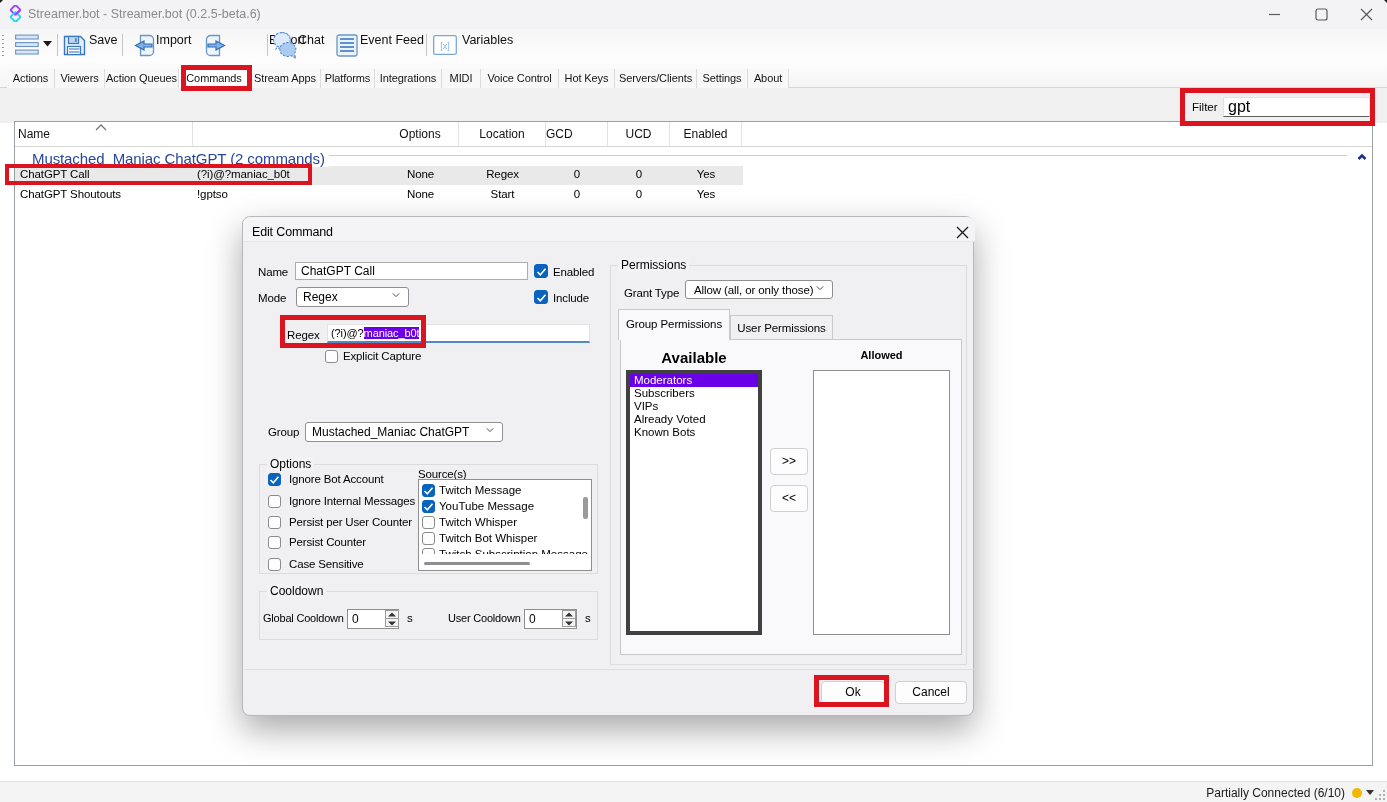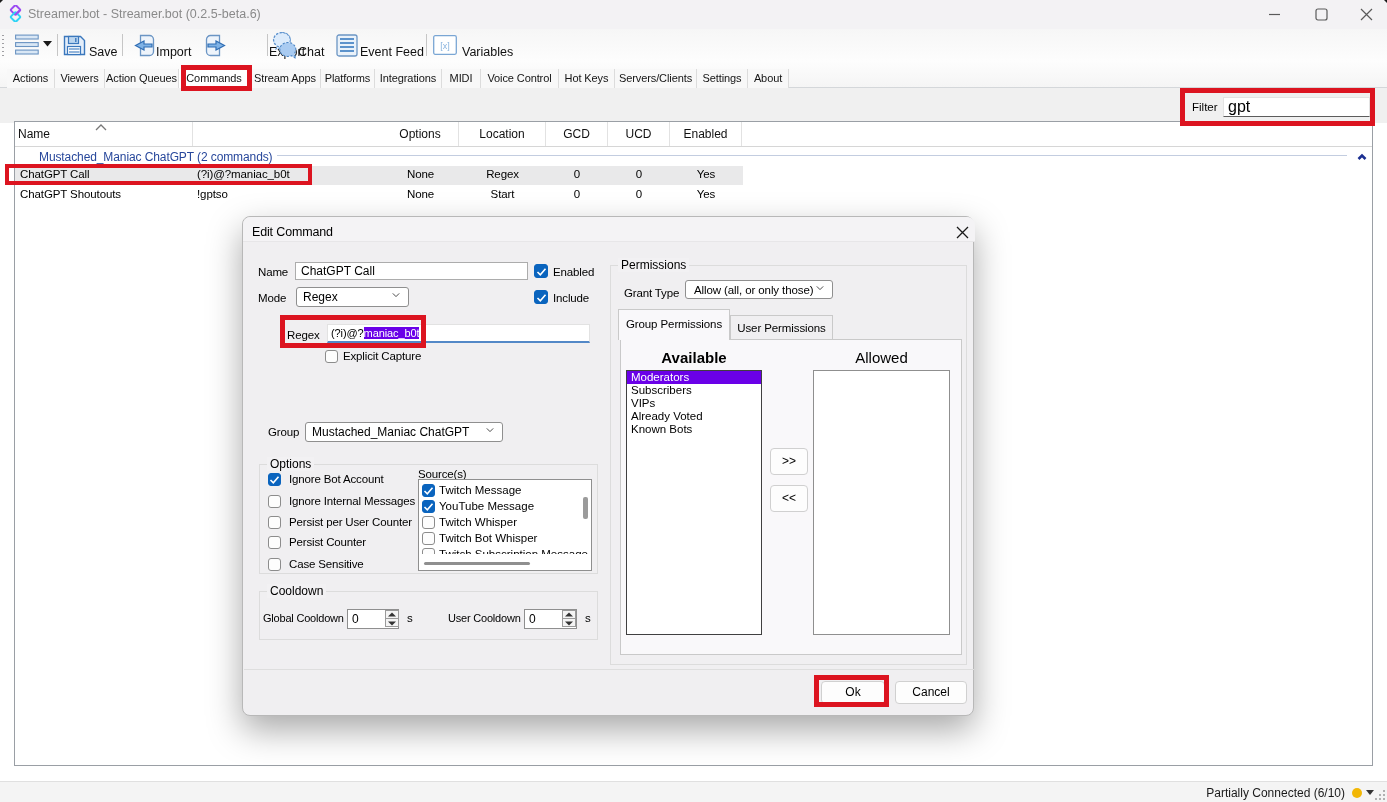--- a/index.html
+++ b/index.html
@@ -11,21 +11,21 @@
 
 #titlebar { position:absolute; left:0; top:0; width:1387px; height:29px; background:#f3f2f4; }
 #title-text { position:absolute; left:28px; top:7px; font-size:12.5px; color:#8a8a8a; }
 .corner { position:absolute; width:3px; height:3px; background:#1b1b1b; top:0; }
 .winbtn { position:absolute; top:0; height:29px; color:#5a5a5a; }
 
 
 #toolbar { position:absolute; left:0; top:29px; width:1387px; height:32px; background:linear-gradient(#f6f6f6,#fdfdfd); }
 #toolbar .grip { position:absolute; left:2px; top:6px; width:2px; height:22px;
   background-image:repeating-linear-gradient(#9f9fa3 0 1.5px, transparent 1.5px 4px); }
-.tbtxt { position:absolute; top:16px; font-size:12.5px; color:#111; }
+.tbtxt { position:absolute; top:4px; font-size:12.5px; color:#111; }
 .tbsep { position:absolute; top:5px; width:1px; height:22px; background:#c6c6c6; }
 
 
 #tabstrip { position:absolute; left:0; top:61px; width:1387px; height:27px; background:linear-gradient(#fdfdfd,#f5f5f5); border-bottom:1px solid #d4d7da; }
 .tab { position:absolute; top:8px; height:19px; line-height:19px; text-align:center; font-size:11px; letter-spacing:-0.1px; color:#141414; background:#f8f8f8; border-right:1px solid #dcdcdc; white-space:nowrap; }
 
 
 #filterstrip { position:absolute; left:0; top:88px; width:1387px; height:35px; background:#f0f0f0; }
 #filterlabel { position:absolute; left:1192px; top:13px; font-size:11.5px; }
 #filterinput { position:absolute; left:1223px; top:9px; width:147px; height:20px; background:#fff; border:1px solid #e3e3e3; border-bottom:1px solid #5c5c5c; font-size:16px; padding-left:4px; line-height:18px; }
@@ -161,26 +161,26 @@
   <div id="panel">
     <div id="theader">
       <div class="hcell" style="left:0;width:178px;">
           <span style="position:absolute;left:3px;top:5px;">Name</span>
         <svg style="position:absolute;left:80px;top:2px;" width="12" height="7">
             <path d="M1 6 L6 1 L11 6" fill="none" stroke="#777" stroke-width="1.3"></path>
           </svg>
       </div>
       <div class="hcell" style="left:367px;width:77px;text-align:center;line-height:24px;">Options</div>
       <div class="hcell" style="left:444px;width:87px;text-align:center;line-height:24px;">Location</div>
-      <div class="hcell" style="left:531px;width:62px;text-align:center;line-height:24px;">GCD</div>
+      <div class="hcell" style="left:531px;width:62px;text-align:left;line-height:24px;">GCD</div>
       <div class="hcell" style="left:593px;width:62px;text-align:center;line-height:24px;">UCD</div>
       <div class="hcell" style="left:655px;width:72px;text-align:center;line-height:24px;">Enabled</div>
     </div>
     <div id="grouprow" style="position:absolute;left:0;top:25px;width:1357px;height:19px;background:#fff;">
-      <span style="position:absolute;left:24px;top:3px;color:#27479b;font-size:12px;letter-spacing:-0.1px;background:#fff;z-index:2;padding-right:4px;">Mustached_Maniac ChatGPT (2 commands)</span>
+      <span style="position:absolute;left:17px;top:3px;color:#27479b;font-size:15px;letter-spacing:-0.1px;background:#fff;z-index:2;padding-right:4px;">Mustached_Maniac ChatGPT (2 commands)</span>
       <div style="position:absolute;left:237px;top:8px;width:1095px;height:1px;background:#c3cde0;"></div>
       <svg style="position:absolute;left:1342px;top:5px;" width="10" height="9">
           <path d="M1.5 7 L5 3.5 L8.5 7" fill="none" stroke="#1b2f91" stroke-width="2.6"></path>
         </svg>
     </div>
     <div id="row1" style="position:absolute;left:0;top:44px;width:728px;height:19px;background:#e9e9ea;">
       <span class="rowtxt" style="left:5px;top:2px;">ChatGPT Call</span>
       <span class="rowtxt" style="left:182px;top:2px;">(?i)@?maniac_b0t</span>
       <span class="rowtxt" style="left:367px;width:77px;top:2px;text-align:center;display:inline-block;">None</span>
       <span class="rowtxt" style="left:444px;width:87px;top:2px;text-align:center;display:inline-block;">Regex</span>
@@ -344,22 +344,22 @@
       <div class="dlabel" style="left:13px;top:21px;">Grant Type</div>
       <div class="combo" style="left:74px;top:14px;width:148px;height:19px;line-height:18px;padding-left:8px;font-size:11.5px;letter-spacing:-0.1px;">Allow (all, or only those)
         <svg class="caret" width="10" height="7" viewBox="0 0 10 7">
             <path d="M1 1.5 L5 5.5 L9 1.5" fill="none" stroke="#444" stroke-width="1.2"></path>
           </svg>
       </div>
       <div style="position:absolute;left:7px;top:43px;width:112px;height:31px;background:#f9f8fa;border:1px solid #c9c9c9;border-bottom:none;z-index:2;text-align:center;line-height:28px;font-size:11.5px;letter-spacing:-0.1px;">Group Permissions</div>
       <div style="position:absolute;left:119px;top:49px;width:103px;height:25px;background:#f0eff1;border:1px solid #c9c9c9;border-bottom:none;text-align:center;line-height:24px;font-size:11.5px;letter-spacing:-0.1px;">User Permissions</div>
       <div style="position:absolute;left:9px;top:73px;width:342px;height:316px;background:#f9f8fa;border:1px solid #c9c9c9;">
         <div style="position:absolute;left:5px;top:9px;width:136px;text-align:center;font-weight:bold;font-size:15px;">Available</div>
-        <div style="position:absolute;left:192px;top:9px;width:137px;text-align:center;font-weight:normal;font-size:15px;">Allowed</div>
-        <div style="position:absolute;left:5px;top:30px;width:136px;height:265px;background:#fff;border:1px solid #404040;">
+        <div style="position:absolute;left:192px;top:9px;width:137px;text-align:center;font-weight:bold;font-size:11px;">Allowed</div>
+        <div style="position:absolute;left:5px;top:30px;width:136px;height:265px;background:#fff;border:4px solid #404040;">
           <div style="height:13px;line-height:13px;background:#6a00e8;color:#fff;padding-left:4px;font-size:11.5px;">Moderators</div>
           <div style="height:13px;line-height:13px;padding-left:4px;font-size:11.5px;">Subscribers</div>
           <div style="height:13px;line-height:13px;padding-left:4px;font-size:11.5px;">VIPs</div>
           <div style="height:13px;line-height:13px;padding-left:4px;font-size:11.5px;">Already Voted</div>
           <div style="height:13px;line-height:13px;padding-left:4px;font-size:11.5px;">Known Bots</div>
         </div>
         <div style="position:absolute;left:192px;top:30px;width:137px;height:265px;background:#fff;border:1px solid #8f8f8f;"></div>
         <div class="btn" style="left:149px;top:108px;width:38px;height:27px;line-height:25px;">&gt;&gt;</div>
         <div class="btn" style="left:149px;top:145px;width:38px;height:27px;line-height:25px;">&lt;&lt;</div>
       </div>

